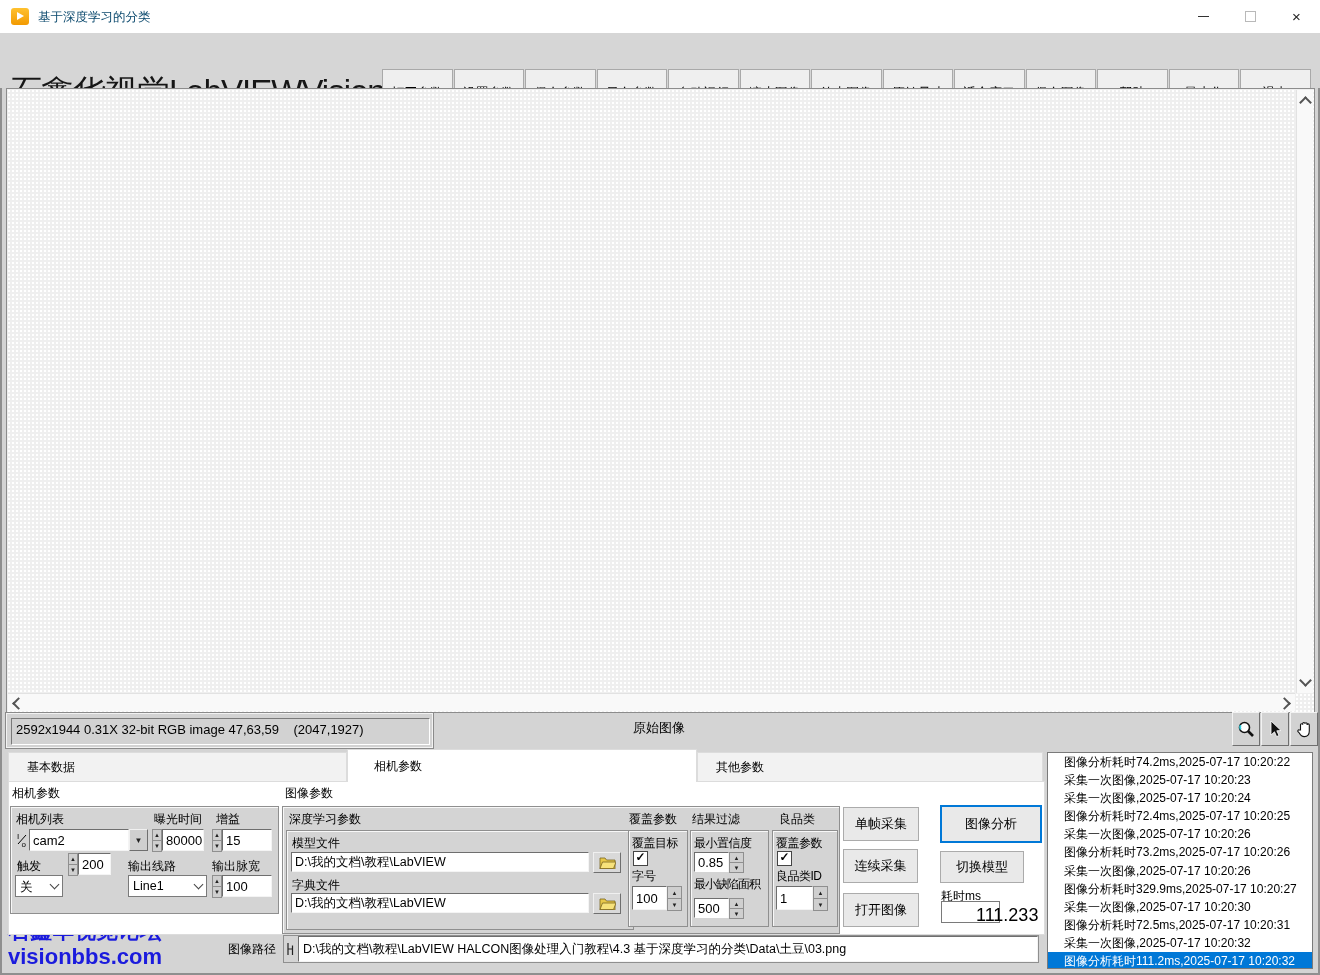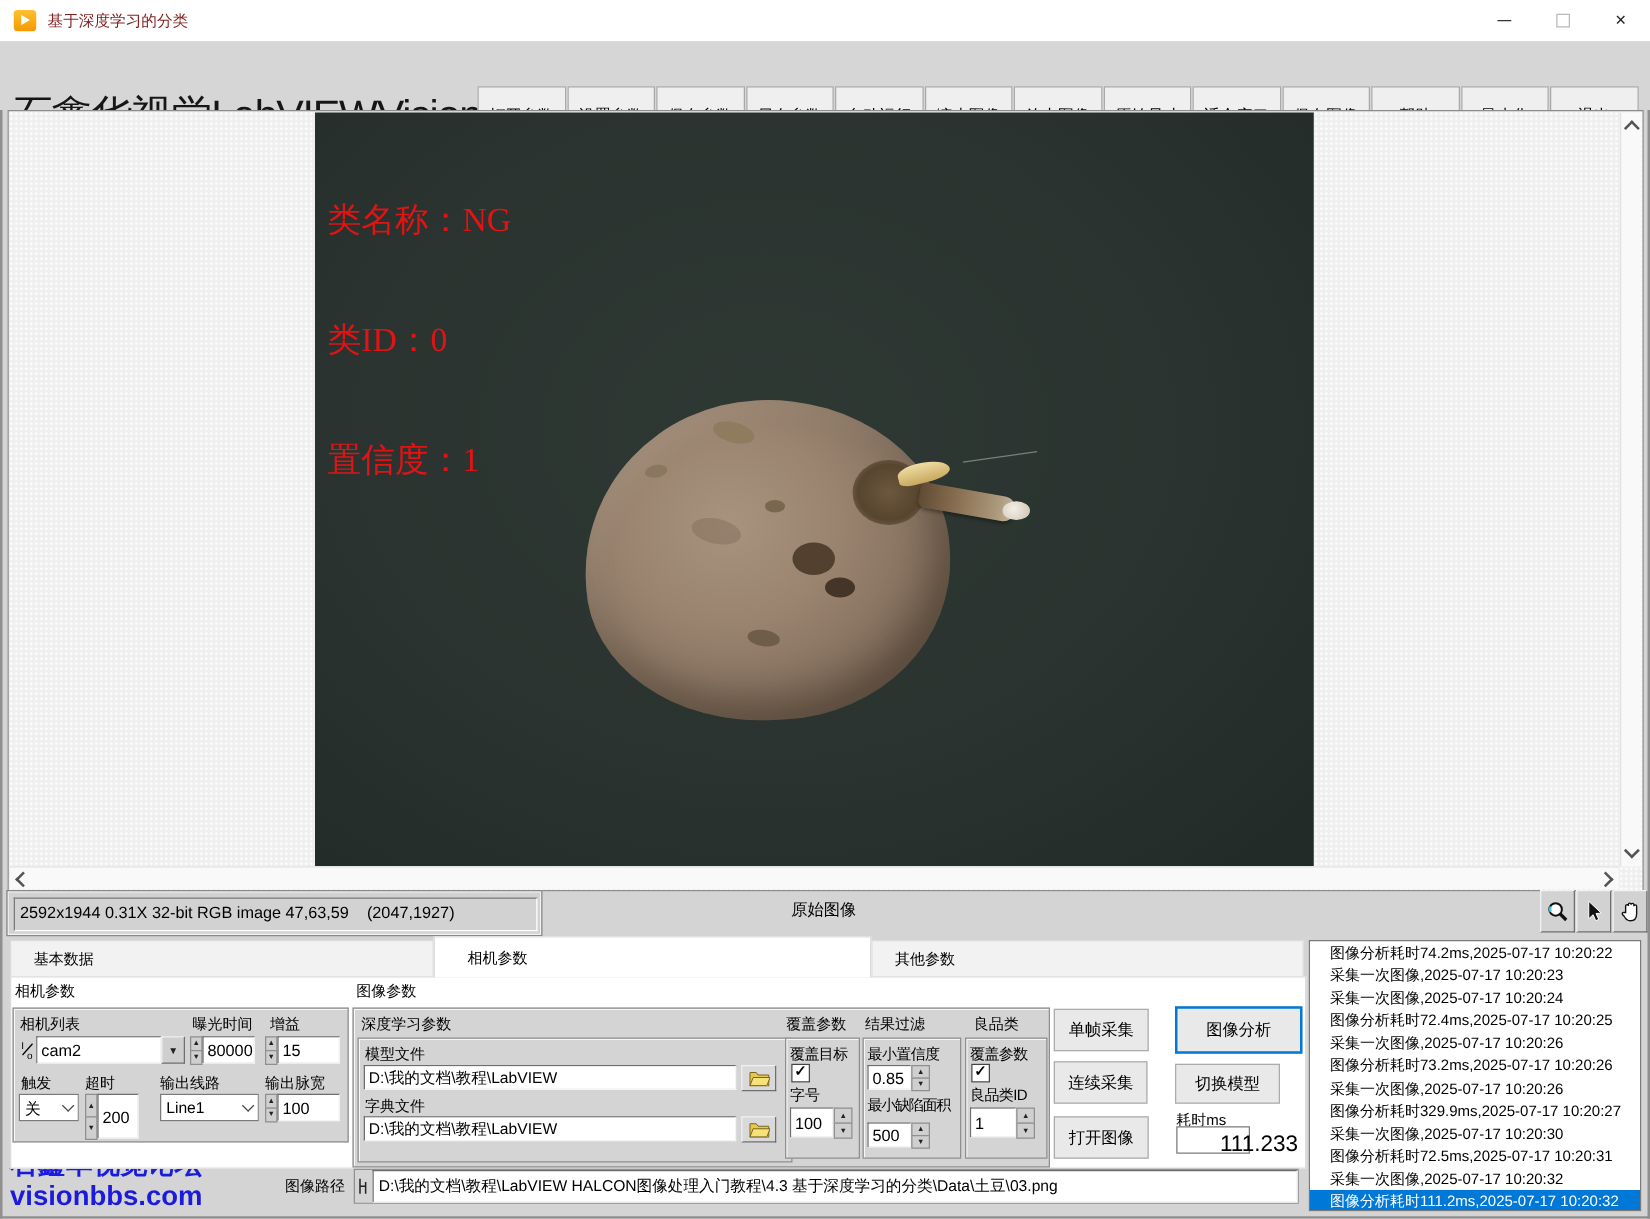--- a/index.html
+++ b/index.html
@@ -7,21 +7,21 @@
        font-family:"Liberation Sans",sans-serif;position:relative;}
   .abs{position:absolute;}
   .app{position:absolute;inset:0;box-shadow:inset 2px 0 0 #8f8f8f,inset -2px 0 0 #8f8f8f,inset 0 -2px 0 #8f8f8f;}
 
   
   .titlebar{left:0;top:0;width:1320px;height:33px;background:#ffffff;border-bottom:1px solid #e3e3e3;}
   .app-icon{left:11px;top:8px;width:18px;height:17px;border-radius:3px;
             background:linear-gradient(#ffc12f,#f29a02);}
   .app-icon .tri{position:absolute;left:6px;top:4px;width:0;height:0;
             border-left:7px solid #fff;border-top:4.5px solid transparent;border-bottom:4.5px solid transparent;}
-  .title-text{left:38px;top:9px;font-size:12.5px;color:#7f1d1d;white-space:nowrap;}
+  .title-text{left:38px;top:9px;font-size:12.5px;color:#0c4a6e;white-space:nowrap;}
   .win-btn{top:0;width:45px;height:33px;display:flex;align-items:center;justify-content:center;font-size:15px;color:#222;}
   .min-glyph{width:11px;height:1px;background:#333;display:block;}
   .max-glyph{width:9px;height:9px;border:1px solid #b9b9b9;display:block;}
 
   
   .toolbar{left:0;top:33px;width:1320px;height:55px;background:#d6d6d6;}
   .brand{left:9px;top:37px;font-size:33px;color:#161616;letter-spacing:-1px;white-space:nowrap;}
   .tstrip{left:382px;top:36px;height:47px;display:flex;gap:1px;}
   .tbtn{width:70.5px;height:47px;background:#efefef;border:1px solid #a9a9a9;font-size:13px;color:#000;
         display:flex;align-items:center;justify-content:center;font-family:inherit;padding:0;white-space:nowrap;}
@@ -132,49 +132,20 @@
       <button class="tbtn">适合窗口</button>
       <button class="tbtn">保存图像</button>
       <button class="tbtn">帮助</button>
       <button class="tbtn">最小化</button>
       <button class="tbtn">退出</button>
     </div>
   </div>
 
   <div class="abs viewer-frame"></div>
 
-  <div class="abs cam-image">
-    <div class="abs red-overlay">
-      <div>类名称：NG</div>
-      <div>类ID：0</div>
-      <div>置信度：1</div>
-    </div>
-
-    <div class="pot" style="left:216px;top:230px;width:292px;height:256px;
-         border-radius:50% 52% 48% 50% / 55% 50% 50% 45%;transform:rotate(-3deg);
-         background:radial-gradient(ellipse at 40% 38%,#a8937f 0%,#9a8470 35%,#836e5c 68%,#655547 95%);
-         box-shadow:inset -10px -18px 30px rgba(30,22,14,.35), inset 6px 8px 18px rgba(255,246,232,.12);"></div>
-    <div class="pot" style="left:430px;top:278px;width:58px;height:52px;border-radius:50%;
-         background:radial-gradient(#6d573e 0%,#57452f 60%,rgba(87,69,47,0) 100%);"></div>
-    <div class="pot" style="left:466px;top:280px;width:42px;height:16px;transform:rotate(-14deg);
-         border-radius:60% 90% 60% 40%;background:linear-gradient(#eedda6,#c9a95e);"></div>
-    <div class="pot" style="left:483px;top:302px;width:78px;height:20px;transform:rotate(10deg);
-         border-radius:6px 12px 12px 6px;background:linear-gradient(90deg,#5f4b33,#8a7052 40%,#ab977a 80%,#c5b79d);
-         box-shadow:0 2px 3px rgba(0,0,0,.35);"></div>
-    <div class="pot" style="left:550px;top:311px;width:22px;height:15px;border-radius:50%;
-         background:radial-gradient(circle at 40% 40%,#f2efe8,#cdc3ae);"></div>
-    <div class="pot" style="left:518px;top:275px;width:60px;height:1px;background:#78827a;transform:rotate(-8deg);"></div>
-    <div class="blem" style="left:318px;top:248px;width:34px;height:16px;transform:rotate(15deg);background:#8f7b5e;"></div>
-    <div class="blem" style="left:360px;top:310px;width:16px;height:10px;background:#7a6750;"></div>
-    <div class="blem" style="left:264px;top:282px;width:18px;height:10px;transform:rotate(-10deg);background:#8a775f;"></div>
-    <div class="blem" style="left:382px;top:344px;width:34px;height:26px;background:#52412f;"></div>
-    <div class="blem" style="left:408px;top:372px;width:24px;height:16px;background:#443528;"></div>
-    <div class="blem" style="left:346px;top:414px;width:26px;height:13px;transform:rotate(8deg);background:#6f5c49;"></div>
-    <div class="blem" style="left:301px;top:325px;width:40px;height:20px;transform:rotate(12deg);background:#85715d;opacity:.55;"></div>
-  </div>
 
   <div class="abs vscroll">
     <span class="chev" style="left:4px;top:8px;transform:rotate(45deg);"></span>
     <span class="chev" style="left:4px;top:586px;transform:rotate(-135deg);"></span>
   </div>
   <div class="abs hscroll">
     <span class="chev" style="left:6px;top:5px;transform:rotate(-45deg);"></span>
     <span class="chev" style="left:1272px;top:5px;transform:rotate(135deg);"></span>
   </div>
 
@@ -243,21 +214,21 @@
   <div class="lbl" style="left:68px;top:858px;">超时</div>
   <div class="lbl" style="left:128px;top:858px;">输出线路</div>
   <div class="lbl" style="left:212px;top:858px;">输出脉宽</div>
 
   <div class="ctl wfield" style="left:15px;top:875px;width:48px;height:22px;">
     <span style="flex:1;font-size:12.5px;padding:3px 0 0 4px;">关</span>
     <span class="wchev">
         <i></i>
       </span>
   </div>
-  <div class="ctl" style="left:68px;top:875px;width:43px;height:36px;">
+  <div class="ctl" style="left:68px;top:853px;width:43px;height:22px;">
     <span class="spn-col">
         <button class="spn-cell a-up"></button>
         <button class="spn-cell a-dn"></button>
       </span>
     <span class="sunken" style="flex:1;display:block;"><input class="fld" value="200" style=""></span>
   </div>
   <div class="ctl wfield" style="left:128px;top:875px;width:79px;height:22px;">
     <span style="flex:1;font-size:12.5px;padding:3px 0 0 4px;">Line1</span>
     <span class="wchev">
         <i></i>

